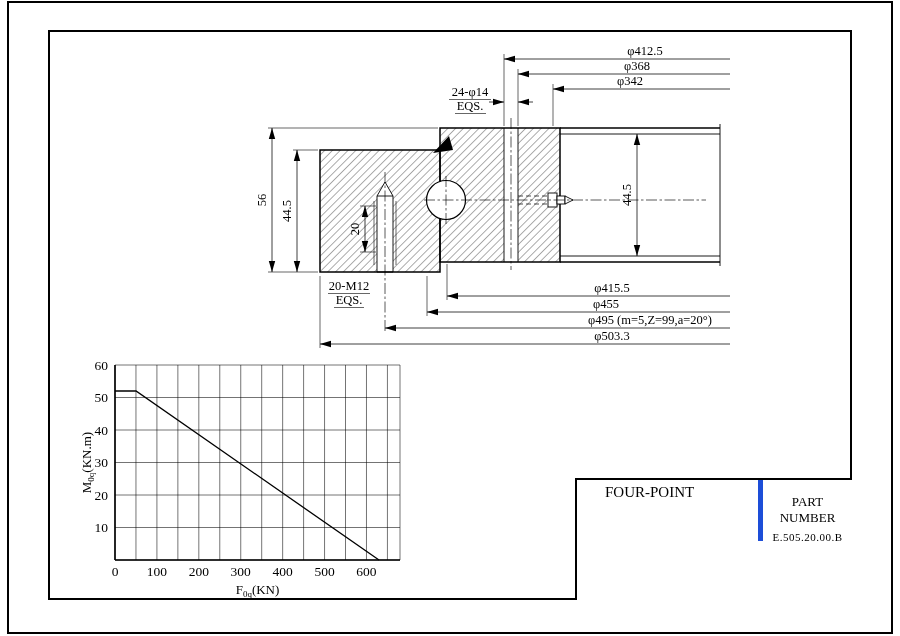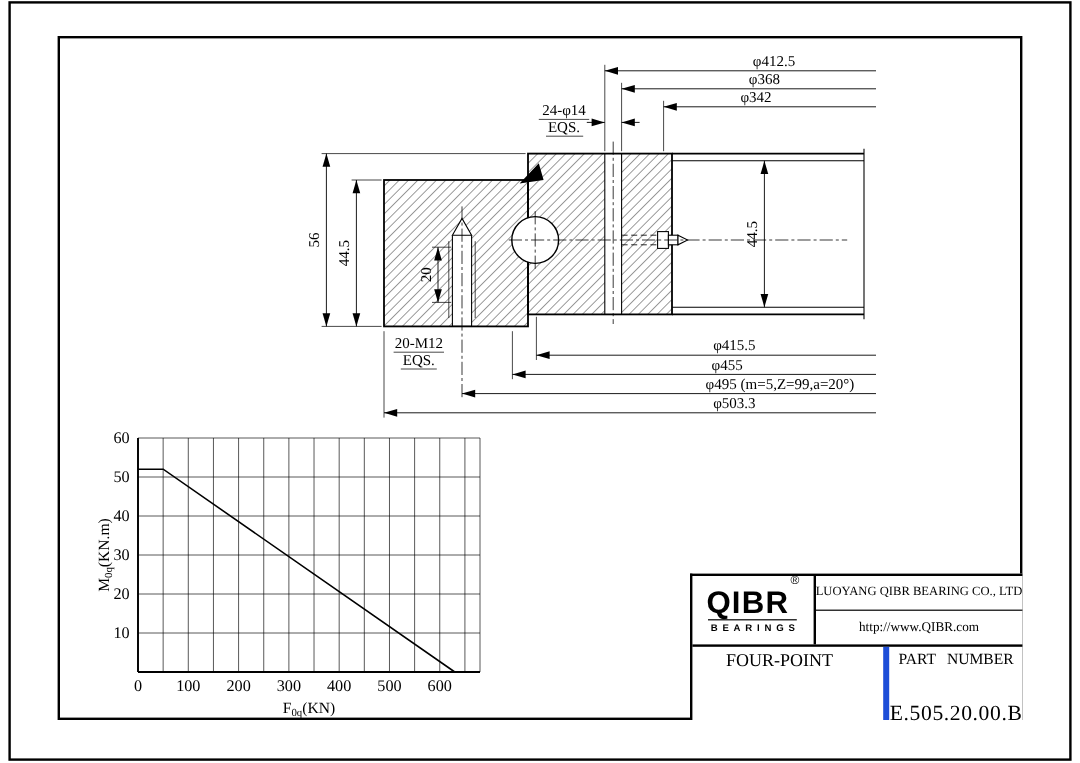--- a/index.html
+++ b/index.html
@@ -31,23 +31,23 @@
   .tb-logo{width:156px;display:flex;flex-direction:column;align-items:center;justify-content:center}
   .logo-line1{font-family:"Liberation Sans",sans-serif;font-weight:bold;font-size:26px;letter-spacing:1px;line-height:1}
   .logo-reg{font-size:10px;vertical-align:top;position:relative;top:-9px;left:1px;font-weight:normal}
   .logo-rule{width:74px;border-top:1.5px solid #000;margin-top:1px}
   .logo-sub{font-family:"Liberation Sans",sans-serif;font-size:8px;font-weight:bold;letter-spacing:4px;margin-top:2px;padding-left:4px}
   .tb-company{flex:1;border-left:2px solid #000;display:flex;flex-direction:column}
   .tb-company-name{height:50%;border-bottom:1px solid #000;display:flex;align-items:center;justify-content:center;font-size:10.5px;white-space:nowrap}
   .tb-website{height:50%;display:flex;align-items:center;justify-content:center;font-size:11px}
   .tb-bottom{height:61px;display:flex}
   .tb-product{width:186px;border-right:5px solid #1d4ed8;padding:3px 0 0 28px;font-size:15px;line-height:19px}
-  .tb-part{flex:1;text-align:center;padding-top:2px}
+  .tb-part{flex:1;text-align:center;padding-top:14px}
   .tb-part-label{font-size:13px;word-spacing:6px}
-  .tb-part-value{font-size:18px;margin-top:27px;letter-spacing:0.5px}
+  .tb-part-value{font-size:11px;margin-top:5px;letter-spacing:0.5px}
 </style>
 </head>
 <body>
 
 <div class="page-border"></div>
 <div class="frame"></div>
 
 <svg class="draw" width="900" height="636" viewBox="0 0 900 636">
   <defs>
     <pattern id="hatch" patternUnits="userSpaceOnUse" width="5.5" height="5.5" patternTransform="rotate(45)">
@@ -196,31 +196,20 @@
       <text x="108" y="434.5" class="tick" text-anchor="end">40</text>
       <text x="108" y="402" class="tick" text-anchor="end">50</text>
       <text x="108" y="369.5" class="tick" text-anchor="end">60</text>
       <text class="alabel" x="257.5" y="594" text-anchor="middle"><tspan>F</tspan><tspan font-size="9" dy="2.5">0q</tspan><tspan font-size="13" dy="-2.5">(KN)</tspan></text>
       <text class="alabel" x="91" y="462.5" text-anchor="middle" transform="rotate(-90 91 462.5)"><tspan>M</tspan><tspan font-size="9" dy="2.5">0q</tspan><tspan font-size="13" dy="-2.5">(KN.m)</tspan></text>
       <polyline points="115.0,391.0 136.0,391.0 379.0,560.0" class="curve"></polyline>
     </g>
 </svg>
 
 <div class="titleblock">
-  <div class="tb-top">
-    <div class="tb-logo">
-      <div class="logo-line1"><span>QIBR</span><span class="logo-reg">®</span></div>
-      <div class="logo-rule"></div>
-      <div class="logo-sub">BEARINGS</div>
-    </div>
-    <div class="tb-company">
-      <div class="tb-company-name">LUOYANG QIBR BEARING CO., LTD</div>
-      <div class="tb-website">http://www.QIBR.com</div>
-    </div>
-  </div>
   <div class="tb-bottom">
     <div class="tb-product">
       <div>FOUR-POINT</div>
     </div>
     <div class="tb-part">
       <div class="tb-part-label">PART NUMBER</div>
       <div class="tb-part-value">E.505.20.00.B</div>
     </div>
   </div>
 </div>

